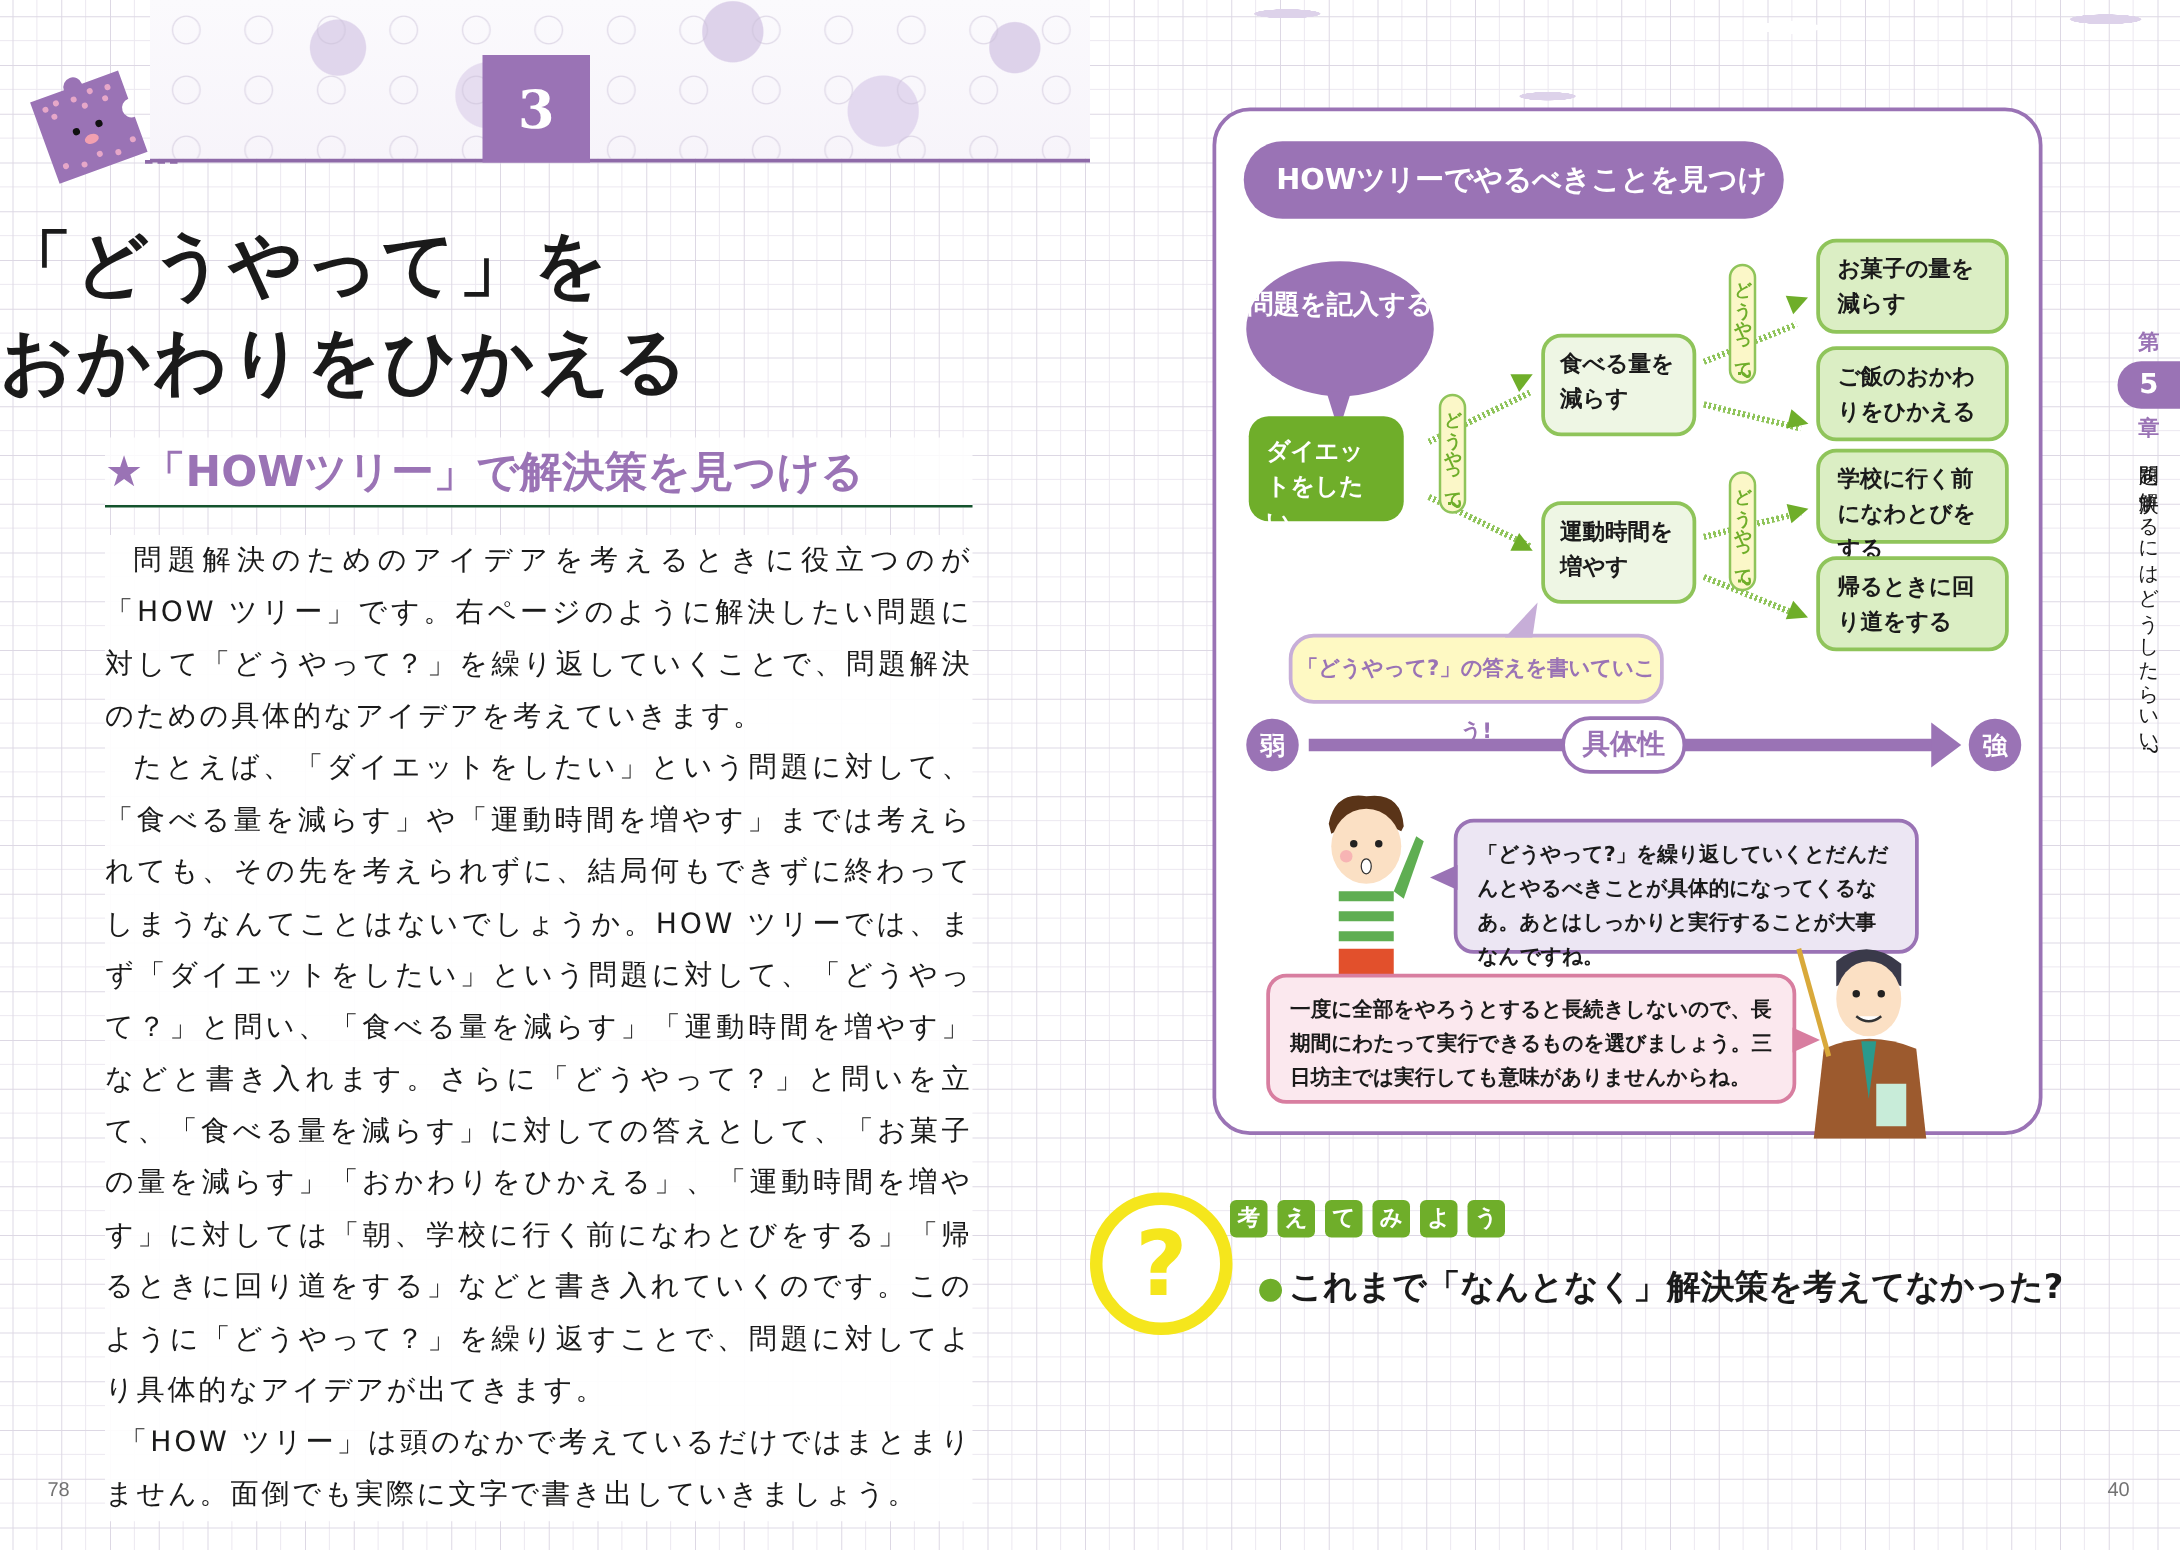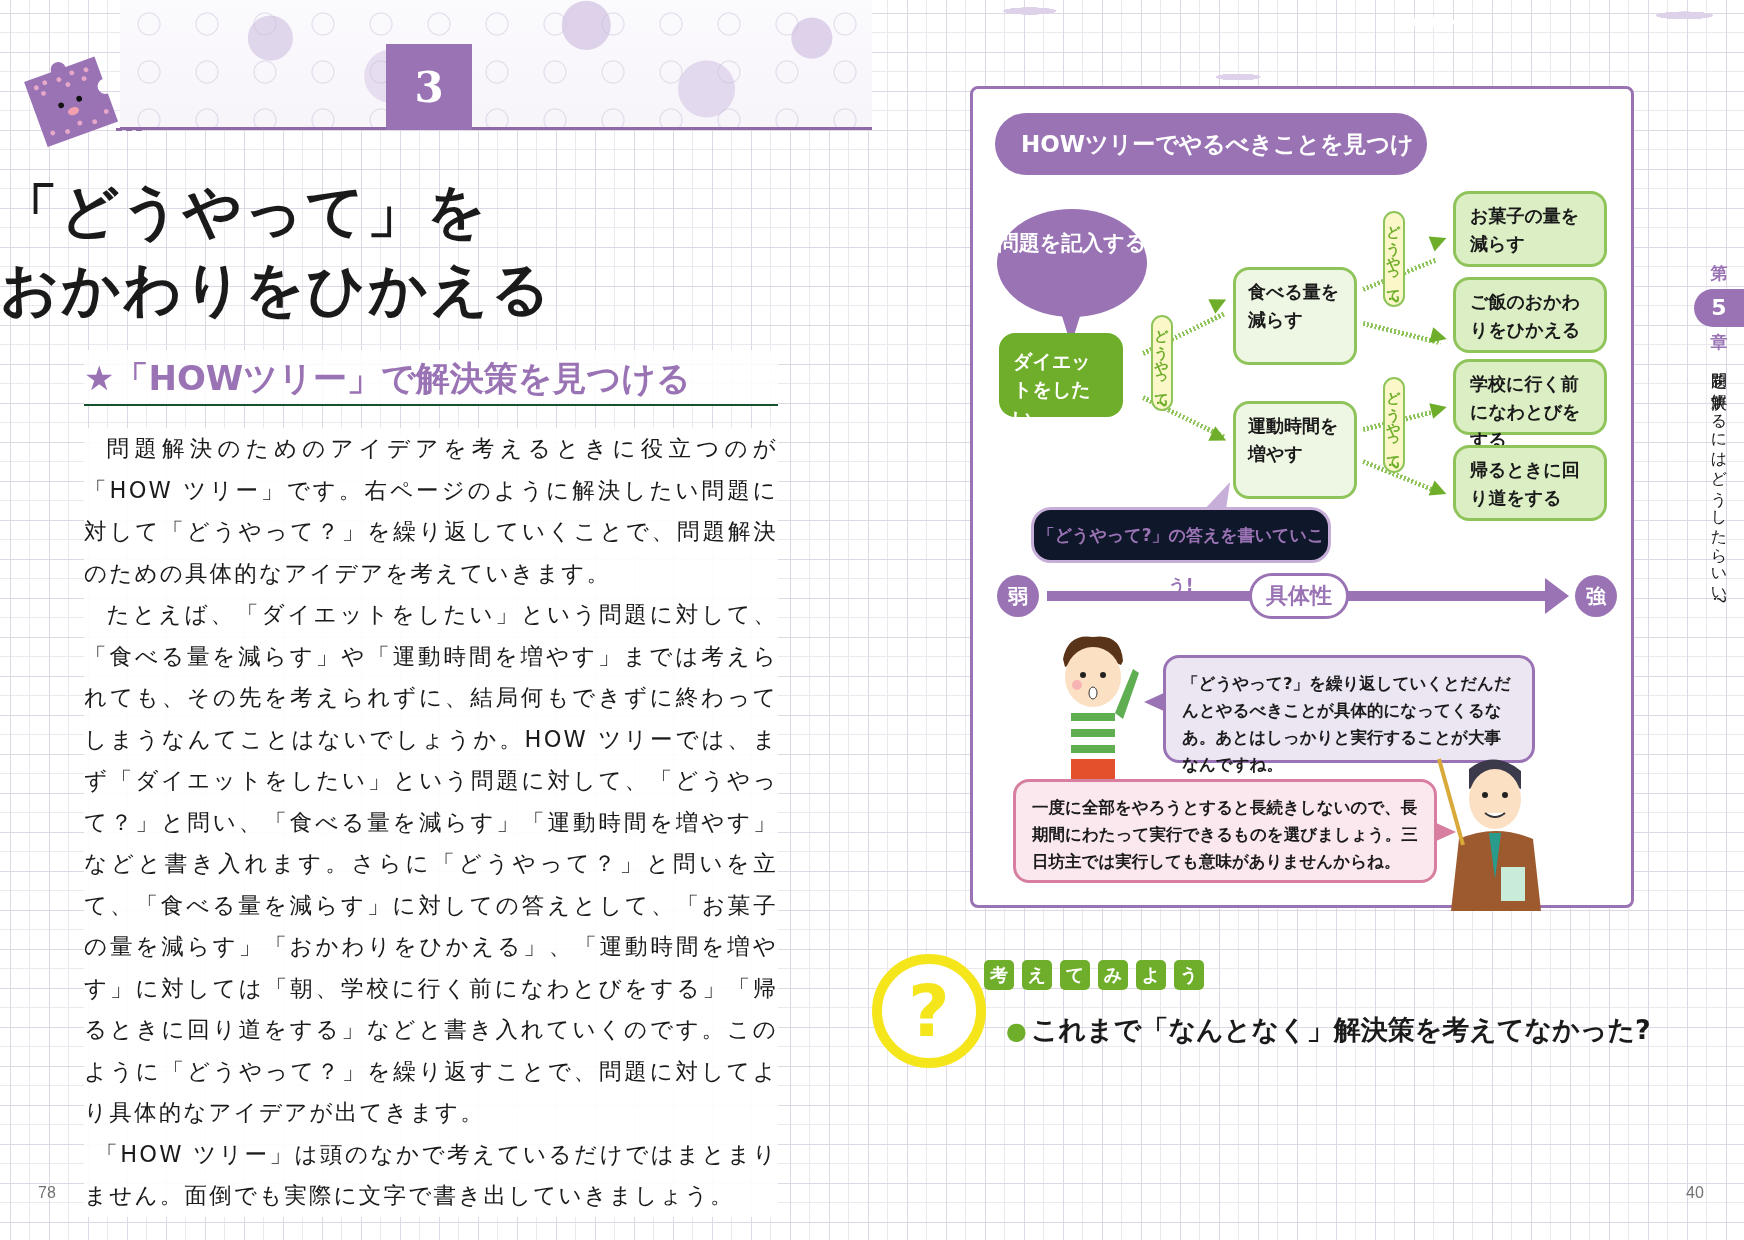--- a/index.html
+++ b/index.html
@@ -75,21 +75,21 @@
   .body-text p { text-indent: 1em; }
   .body-text p.flush { text-indent: 0.5em; }
   .page-number {
     position: absolute; top: 1184px; font-size: 16px; color: #737373;
     font-family: "Liberation Sans", sans-serif;
   }
 
   
   .diagram-card {
     position: absolute; left: 970px; top: 86px; width: 664px; height: 822px;
-    background: #fff; border: 3px solid #9a73b5; border-radius: 8px;
+    background: #fff; border: 3px solid #9a73b5; border-radius: 30px;
   }
   .diagram-title {
     position: absolute; left: 22px; top: 24px; width: 432px; height: 62px;
     background: #9a73b5; color: #fff; border-radius: 31px;
     font-size: 23px; font-weight: bold; line-height: 62px; padding-left: 26px;
   }
   .problem-bubble {
     position: absolute; left: 24px; top: 120px; width: 150px; height: 108px;
     background: #9a73b5; color: #fff; border-radius: 50%;
     font-size: 21px; font-weight: bold; text-align: center; line-height: 32px; padding-top: 18px;
@@ -97,39 +97,39 @@
   .problem-bubble::after {
     content: ""; position: absolute; left: 64px; bottom: -28px;
     border-left: 10px solid transparent; border-right: 10px solid transparent;
     border-top: 32px solid #9a73b5;
   }
   .node {
     position: absolute; border-radius: 16px; font-size: 18px; font-weight: bold;
     line-height: 28px; padding: 14px 14px;
   }
   .node-root { left: 26px; top: 244px; width: 124px; height: 84px; background: #6fae2a; color: #fff; font-size: 19px; }
-  .node-mid { background: #eef6e4; border: 3px solid #8fc45a; width: 124px; height: 98px; padding: 8px 12px; }
+  .node-mid { background: #eef6e4; border: 3px solid #8fc45a; width: 124px; height: 82px; padding: 8px 12px; }
   .node-leaf { background: #dbeec4; border: 3px solid #8fc45a; width: 154px; height: 76px; padding: 8px 14px; }
   .howto-pill {
     position: absolute; width: 22px; height: 96px; background: #fbf7c8; border: 2px solid #8fc45a;
     border-radius: 11px; font-size: 14px; color: #6fae2a; writing-mode: vertical-rl;
     text-align: center; line-height: 18px; font-weight: bold;
   }
   .connector {
     position: absolute; height: 5px; transform-origin: left center;
     background: repeating-linear-gradient(to right, #8fc45a 0 2px, transparent 2px 4px);
   }
   .arrowhead {
     position: absolute; width: 0; height: 0;
     border-top: 8px solid transparent; border-bottom: 8px solid transparent;
     border-left: 16px solid #6fae2a;
   }
   .answer-callout {
     position: absolute; left: 58px; top: 418px; width: 300px; height: 56px;
-    background: #0f172a; border: 3px solid #c7aed8; border-radius: 20px;
+    background: #fef9c3; border: 3px solid #c7aed8; border-radius: 20px;
     font-size: 17px; color: #9a73b5; font-weight: bold; line-height: 50px; text-align: center;
   }
   .answer-callout::before {
     content: ""; position: absolute; left: 178px; top: -28px;
     border-left: 10px solid transparent; border-right: 12px solid transparent;
     border-bottom: 28px solid #c7aed8; transform: skewX(-30deg);
   }
   .scale-row { position: absolute; left: 24px; top: 484px; width: 620px; height: 50px; }
   .scale-weak, .scale-strong {
     position: absolute; top: 2px; width: 42px; height: 42px; border-radius: 50%;

